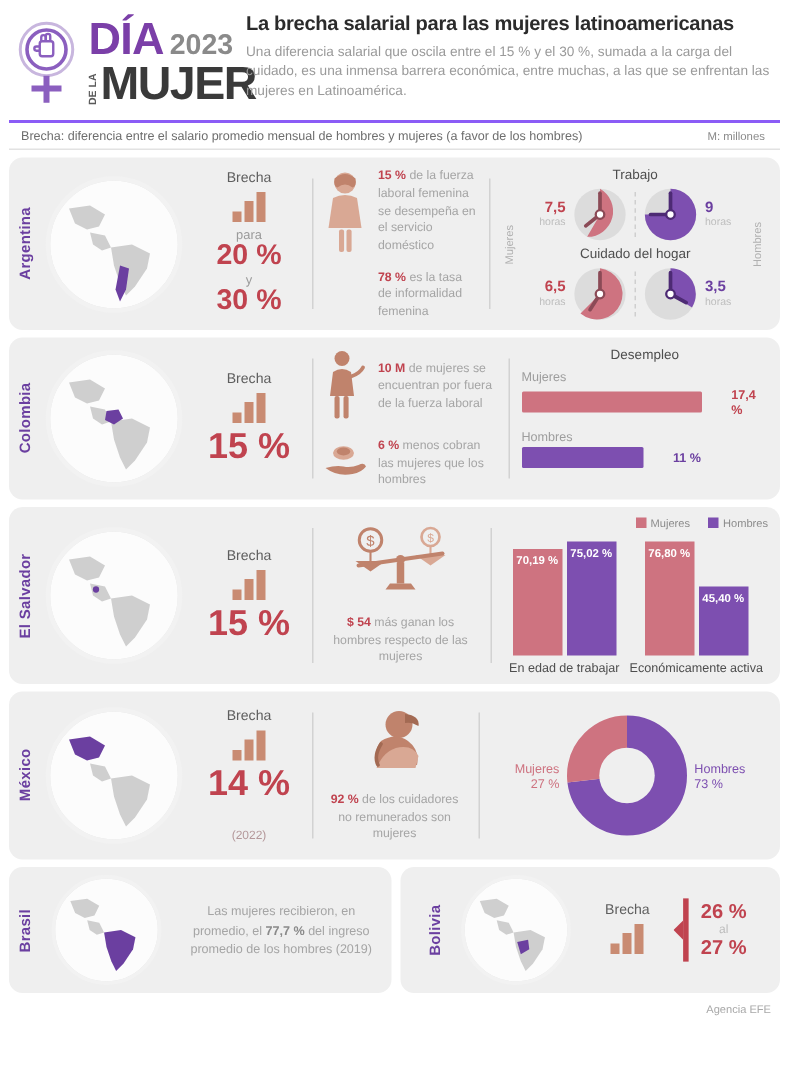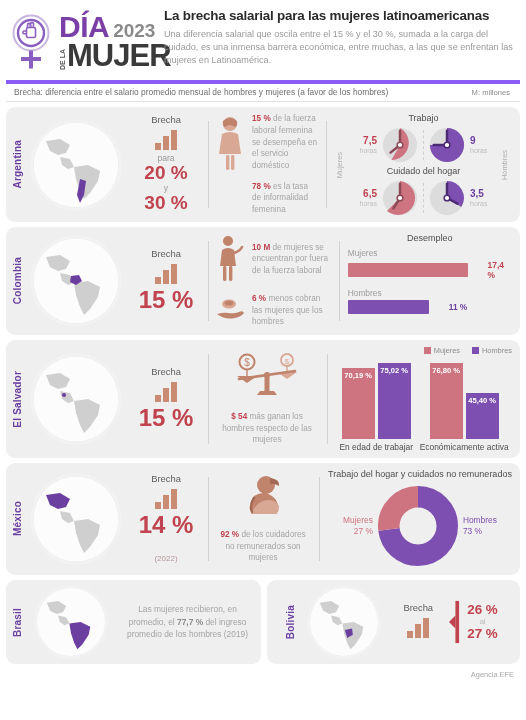--- a/index.html
+++ b/index.html
@@ -23,21 +23,21 @@
   .logo-dela { font-size: 7px; font-weight: bold; color: #5a5a5a;
       writing-mode: vertical-rl; transform: rotate(180deg); letter-spacing: 0px;
       height: 29px; line-height: 8px; }
   .logo-mujer { font-size: 31px; font-weight: bold; color: #3a3a3a; letter-spacing: -1px; }
 
   .head-text { flex: 1; padding-left: 6px; padding-top: 2px; }
   .head-title { font-size: 13.4px; font-weight: bold; color: #2b2b2b; line-height: 1.15; letter-spacing: -0.2px; }
   .head-sub { font-size: 9.1px; color: #9a9a9a; line-height: 1.42; margin-top: 5px; }
 
   .subbar { display: flex; align-items: center; justify-content: space-between;
-     padding: 3px 10px 4px 8px; border-top: 4px solid #8b5cf6; border-bottom: 1px solid #e2e2e2;
+     padding: 3px 10px 4px 8px; border-top: 2px solid #8b5cf6; border-bottom: 1px solid #e2e2e2;
      margin: 2px 6px 0 6px; }
   .subbar-left { font-size: 8.4px; color: #6e6e6e; }
   .subbar-right { font-size: 7.6px; color: #8a8a8a; }
 
   
   .cards { padding: 5px 6px 0 6px; display: flex; flex-direction: column; gap: 5px; }
   .card { background: #efefef; border-radius: 9px; display: flex; align-items: stretch; }
   .card-arg { height: 115px; }
   .card-col { height: 108px; }
   .card-sal { height: 118px; }
@@ -471,21 +471,20 @@
           <path d="M16 22 q10 -6 18 0 q8 6 6 16 h-26 q-4 -8 2 -16Z" fill="#C0836C"></path>
           <path d="M13 40 q6 -14 18 -14 q7 0 10 6 l-2 8 Z" fill="#D9A894"></path>
           <path d="M16 24 q-5 8 -2 14" stroke="#A36A53" stroke-width="2.4" fill="none" stroke-linecap="round"></path>
         </svg>
         <div class="fact-text" style="text-align:center">
           <b>92 %</b><span> de los cuidadores no remunerados son mujeres</span>
         </div>
       </div>
       <div class="vdiv"></div>
       <div class="charts" style="max-width:206px">
-        <div class="chart-title">Trabajo del hogar y cuidados no remunerados</div>
         <div class="donut-wrap">
           <div class="donut-lab w">
             <div>Mujeres</div>
             <div>27 %</div>
           </div>
           <svg width="82" height="82" viewBox="0 0 82 82">
             <circle cx="41" cy="41" r="29" fill="none" stroke="#7D4FB0" stroke-width="22" stroke-dasharray="133 49" stroke-dashoffset="0" transform="rotate(-90 41 41)"></circle>
             <circle cx="41" cy="41" r="29" fill="none" stroke="#CE7380" stroke-width="22" stroke-dasharray="49 133" stroke-dashoffset="-133" transform="rotate(-90 41 41)"></circle>
             <circle cx="41" cy="41" r="18.5" fill="#efefef"></circle>
           </svg>

